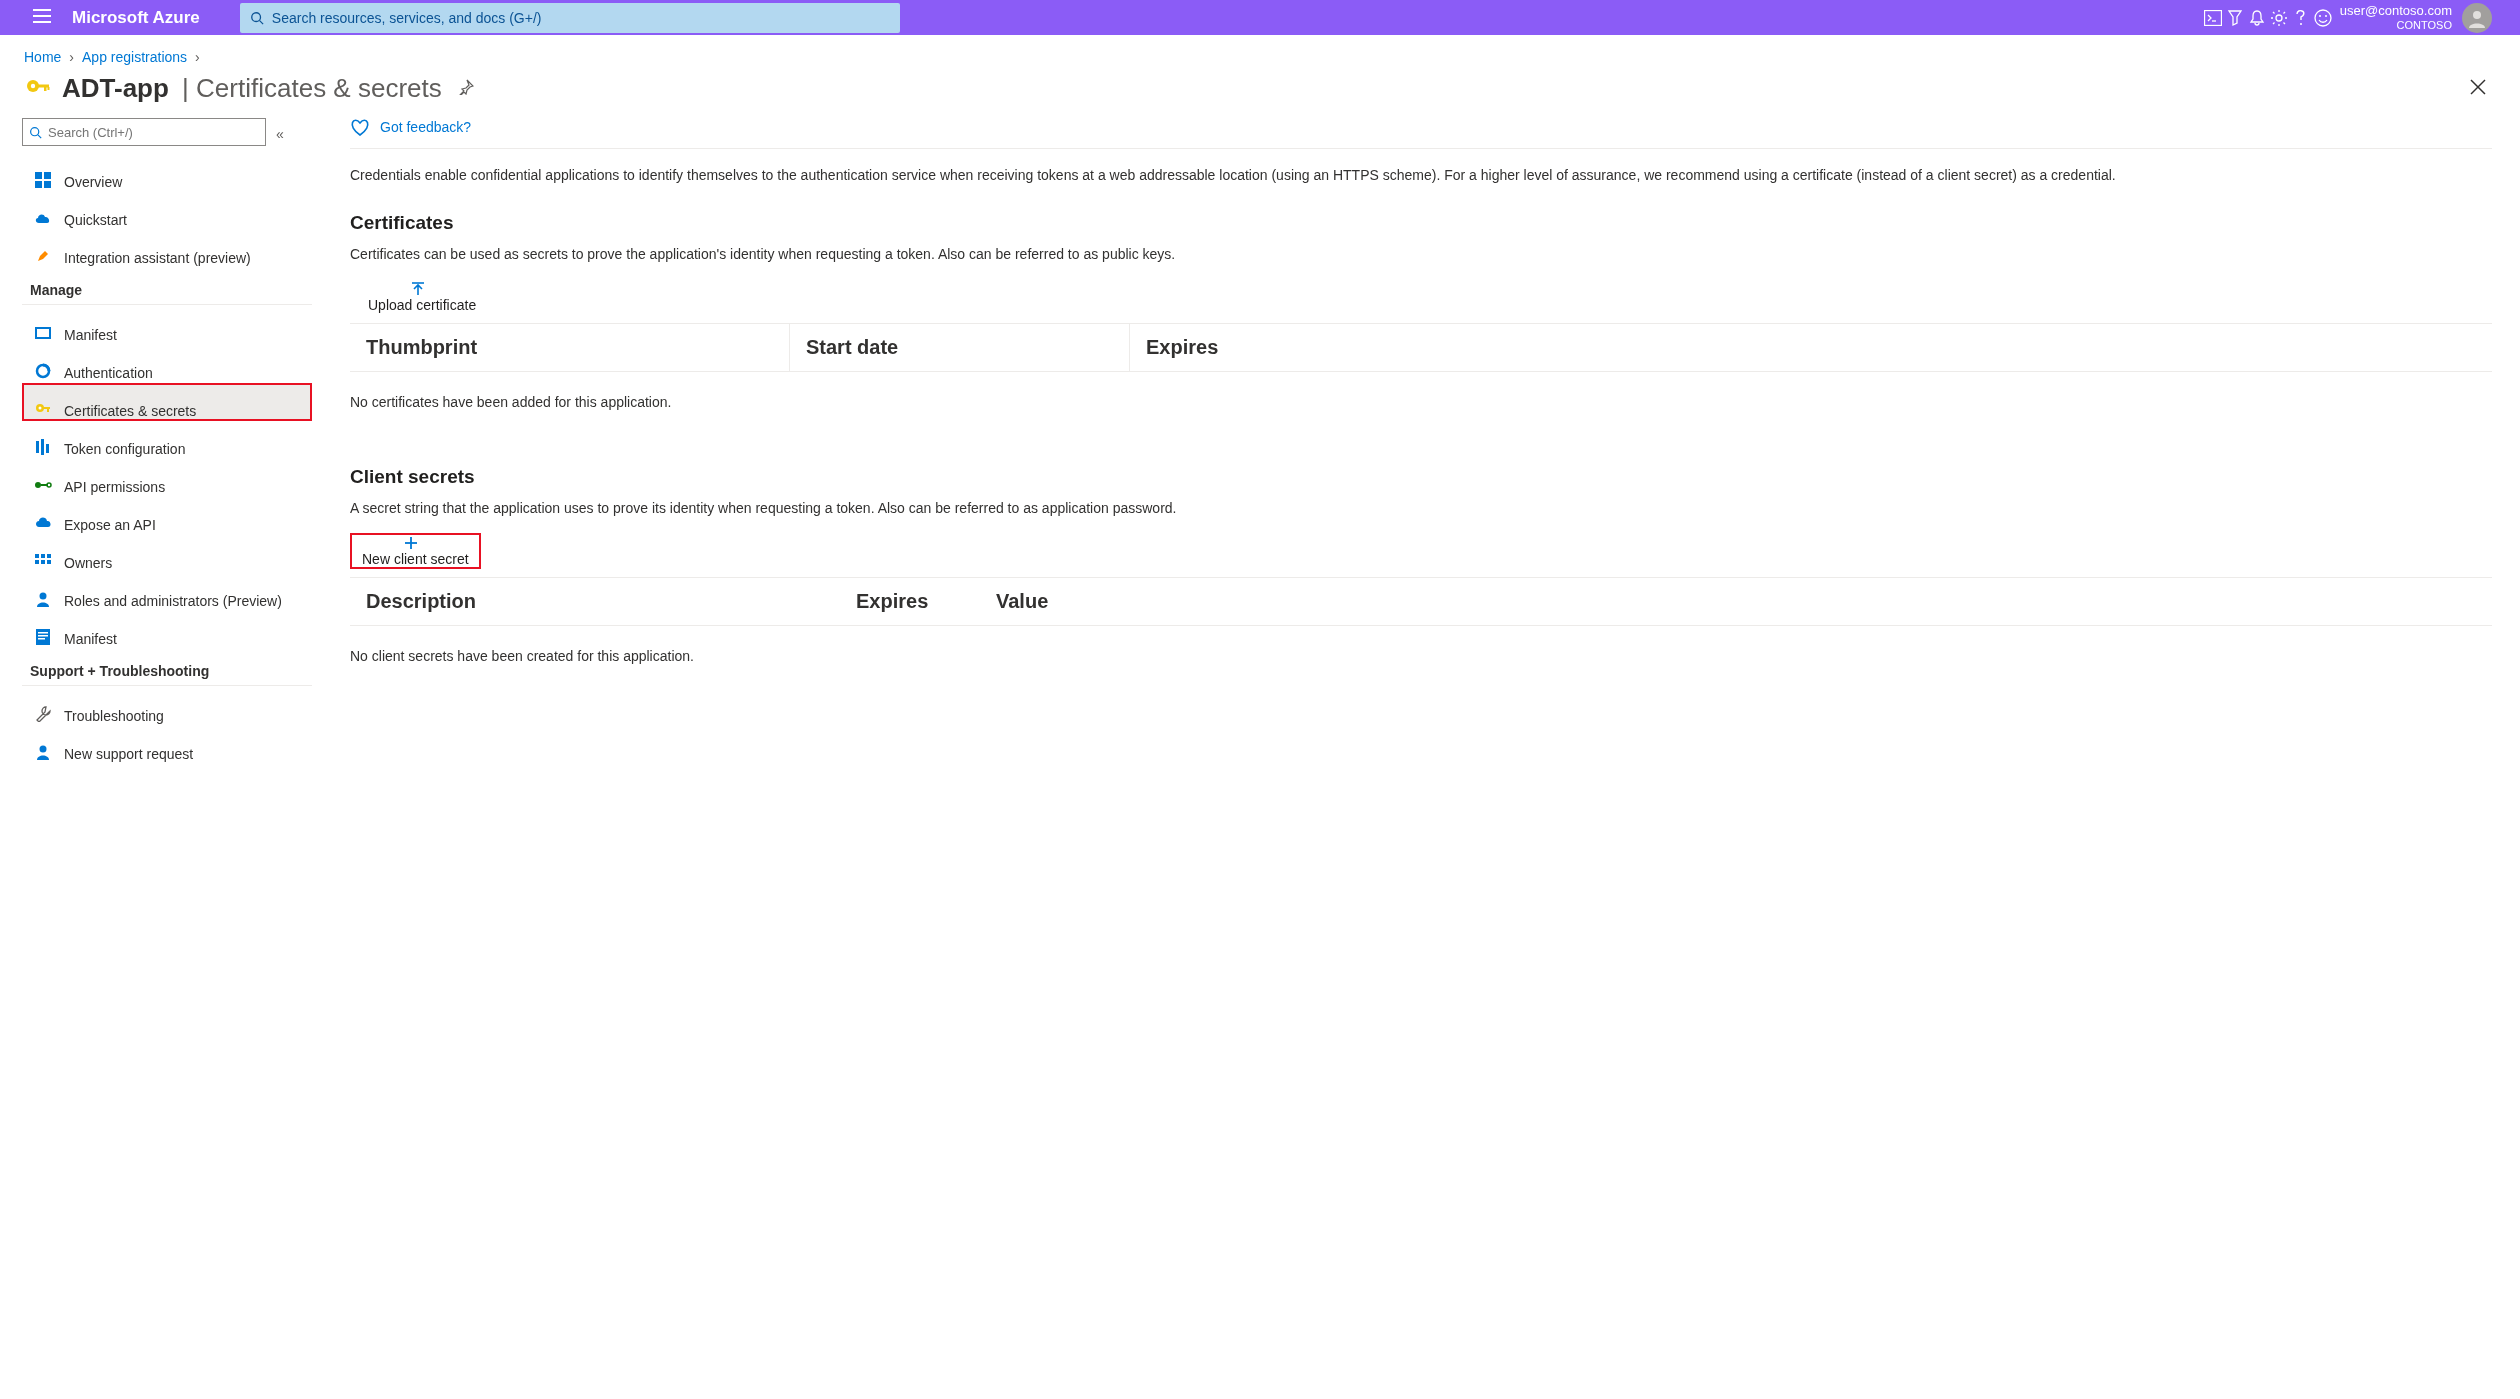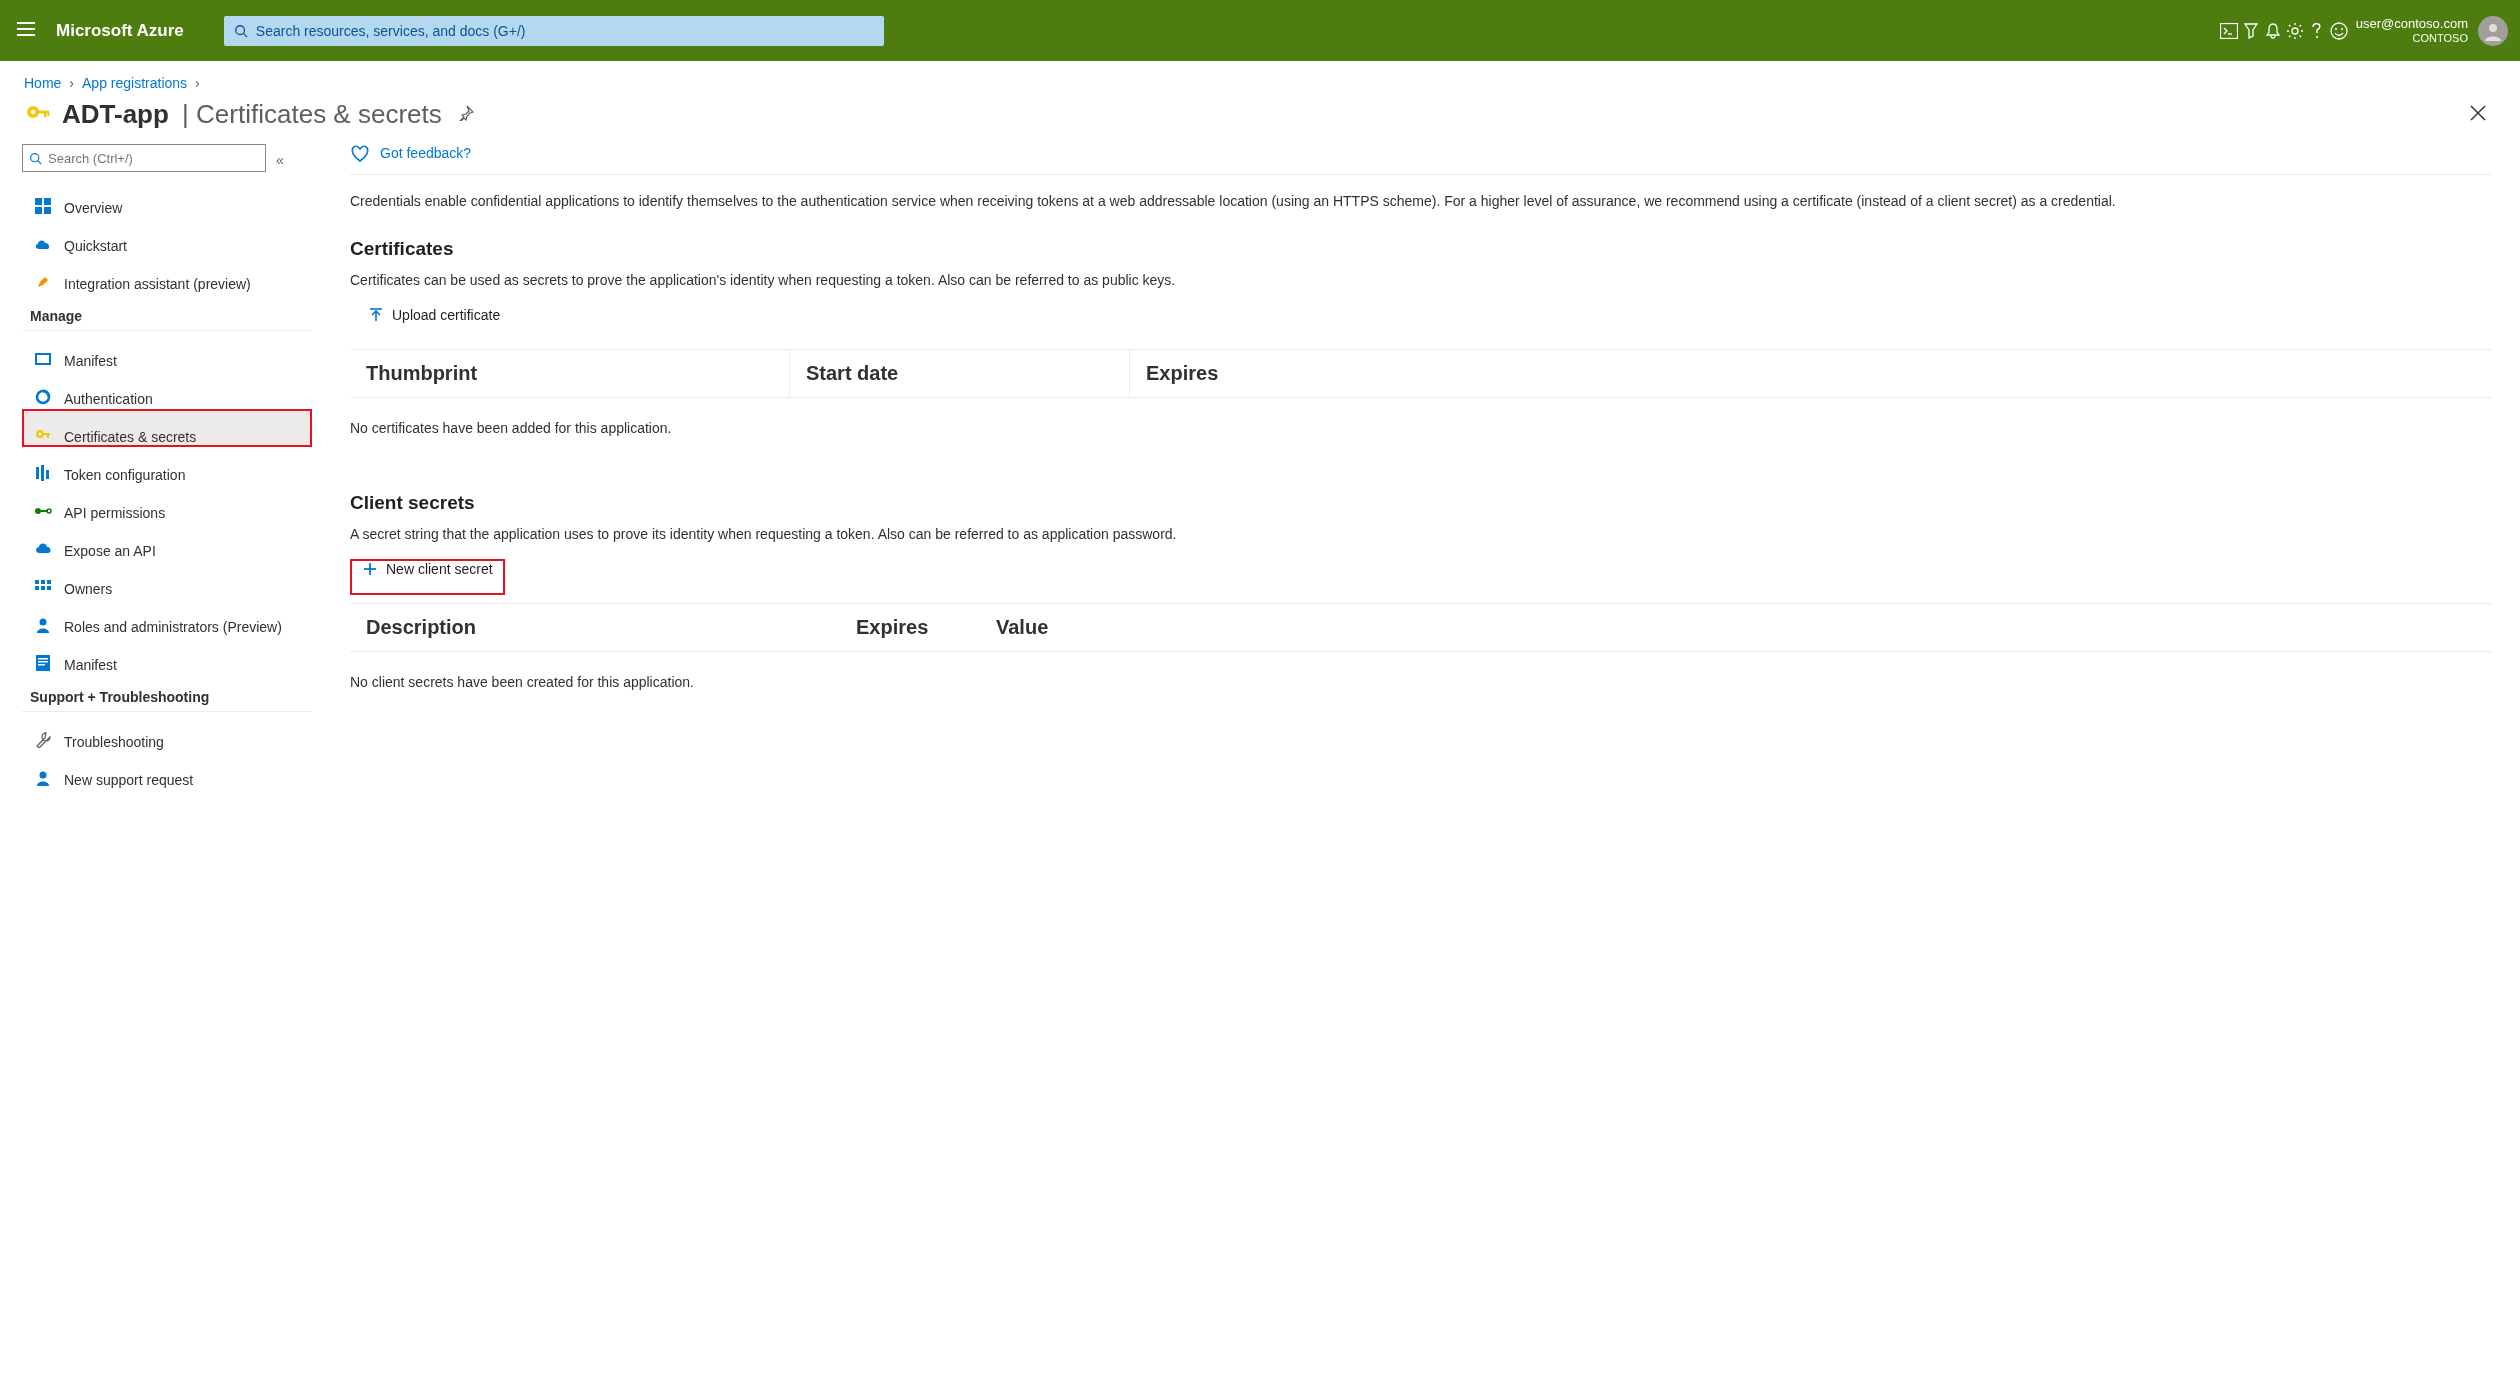--- a/index.html
+++ b/index.html
@@ -1,19 +1,19 @@
 <!DOCTYPE html>
 <html><head>
 <meta charset="utf-8">
 <style>
 * { box-sizing: border-box; margin: 0; padding: 0; }
 body { font-family: "Segoe UI", Arial, sans-serif; font-size: 14px; color: #323130; background: #fff; }
 
 
-.top-header { background: #4d7c0f; height: 61px; display: flex; align-items: center; color: #fff; padding: 0 6px; }
+.top-header { background: #8b5cf6; height: 35px; display: flex; align-items: center; color: #fff; padding: 0 22px; }
 .hamburger { width: 40px; text-align: center; font-size: 18px; cursor: pointer; }
 .brand { font-size: 17px; font-weight: 600; margin-left: 10px; margin-right: 40px; white-space: nowrap; }
 .search-box { flex: 0 0 660px; background: #b3d8f0; height: 30px; border-radius: 2px; display: flex; align-items: center; padding: 0 10px; color: #0b5394; }
 .search-box input { flex: 1; background: transparent; border: none; outline: none; color: #0b5394; font-size: 14px; margin-left: 8px; }
 .search-box input::placeholder { color: #0b5394; }
 .header-icons { display: flex; align-items: center; margin-left: auto; padding-right: 6px; }
 .header-icon { width: 22px; height: 22px; display: flex; align-items: center; justify-content: center; cursor: pointer; font-size: 16px; }
 .user-block { display: flex; flex-direction: column; align-items: flex-end; font-size: 13px; line-height: 1.2; margin-left: 6px; }
 .avatar-circle { width: 30px; height: 30px; border-radius: 50%; background: #a19f9d; display: flex; align-items: center; justify-content: center; margin-left: 10px; }
 
@@ -47,21 +47,21 @@
 .section-label { font-weight: 700; font-size: 14px; padding: 14px 8px 6px; border-bottom: 1px solid #edebe9; margin-bottom: 2px; }
 
 
 .feedback-row { display: flex; align-items: center; padding: 4px 0 12px; color: #0078d4; cursor: pointer; }
 .feedback-row svg { margin-right: 10px; }
 .main-divider { border-bottom: 1px solid #edebe9; margin-bottom: 16px; }
 .body-text { color: #323130; font-size: 14px; line-height: 1.5; margin-bottom: 26px; }
 .section-h { font-size: 19px; font-weight: 600; margin-bottom: 10px; color: #201f1e; }
 .sub-text { font-size: 14px; color: #323130; margin-bottom: 14px; line-height: 1.5; }
 
-.action-btn { display: inline-flex; align-items: flex-start; height: 36px; padding: 0 10px; font-size: 14px; color: #201f1e; cursor: pointer; border: 2px solid transparent; background: #fff; }
+.action-btn { display: inline-flex; align-items: center; height: 36px; padding: 0 10px; font-size: 14px; color: #201f1e; cursor: pointer; border: 2px solid transparent; background: #fff; flex-direction: column; }
 .action-btn svg { margin-right: 8px; }
 .action-btn.highlighted { border: 2px solid #e81123; }
 
 .tbl { width: 100%; margin-top: 8px; margin-bottom: 10px; }
 .tbl-head { display: flex; border-bottom: 1px solid #edebe9; border-top: 1px solid #edebe9; }
 .tbl-head .cell { padding: 12px 16px; font-weight: 600; font-size: 20px; border-right: 1px solid #edebe9; }
 .tbl-head .cell:last-child { border-right: none; }
 .empty-row { padding: 12px 0; font-size: 14px; color: #323130; }
 
 .spacer { height: 44px; }

